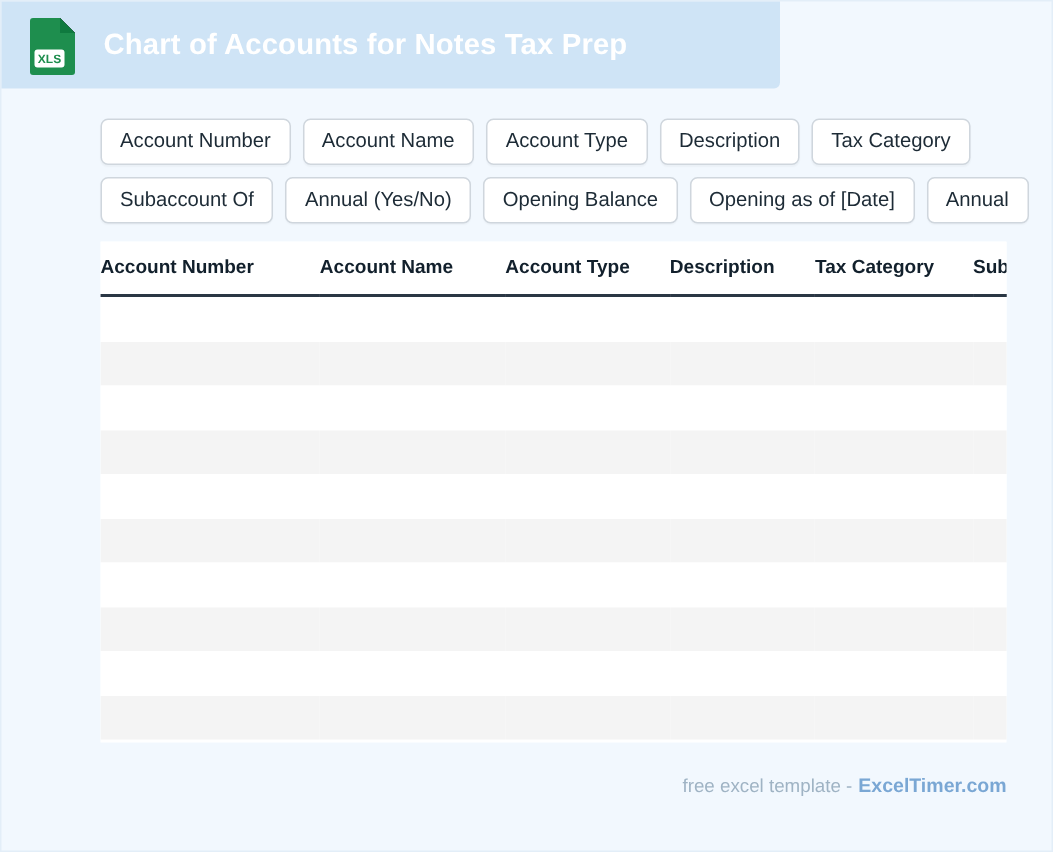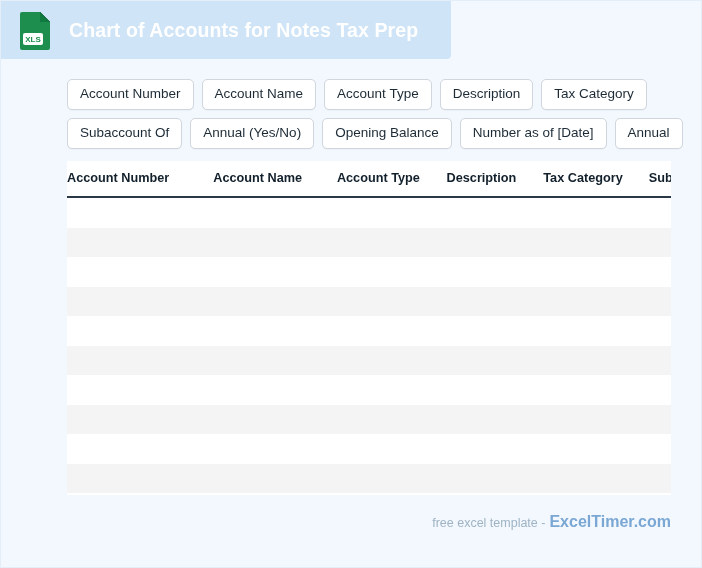--- a/index.html
+++ b/index.html
@@ -19,21 +19,21 @@
     height: 568px;
     background: #f2f8fe;
     box-sizing: border-box;
     border: 1px solid #e3eef8;
   }
   
   .header {
     position: absolute;
     left: 0;
     top: 0;
-    width: 450px;
+    width: 519px;
     height: 58px;
     background: #cfe4f6;
     display: flex;
     align-items: center;
     border-bottom-right-radius: 4px;
   }
   .xls-icon {
     margin-left: 18px;
     width: 34px;
     height: 40px;
@@ -116,21 +116,21 @@
     position: absolute;
     right: 30px;
     bottom: 36px;
     font-size: 12.5px;
     color: #9fb3c4;
     white-space: nowrap;
   }
   .footer .brand {
     color: #7aa7d4;
     font-weight: bold;
-    font-size: 16px;
+    font-size: 13px;
     margin-left: 4px;
   }
 </style>
 </head>
 <body>
 
 <div class="page">
 
   <div class="header">
     <div class="xls-icon">
@@ -150,21 +150,21 @@
       <span class="chip">Account Number</span>
       <span class="chip">Account Name</span>
       <span class="chip">Account Type</span>
       <span class="chip">Description</span>
       <span class="chip">Tax Category</span>
     </div>
     <div class="chip-row">
       <span class="chip">Subaccount Of</span>
       <span class="chip">Annual (Yes/No)</span>
       <span class="chip">Opening Balance</span>
-      <span class="chip">Number as of [Date]</span>
+      <span class="chip">Opening as of [Date]</span>
       <span class="chip">Annual</span>
     </div>
   </div>
 
   <div class="table-wrap">
     <table class="sheet">
       <colgroup>
         <col class="c0">
           <col class="c1">
           <col class="c2">

